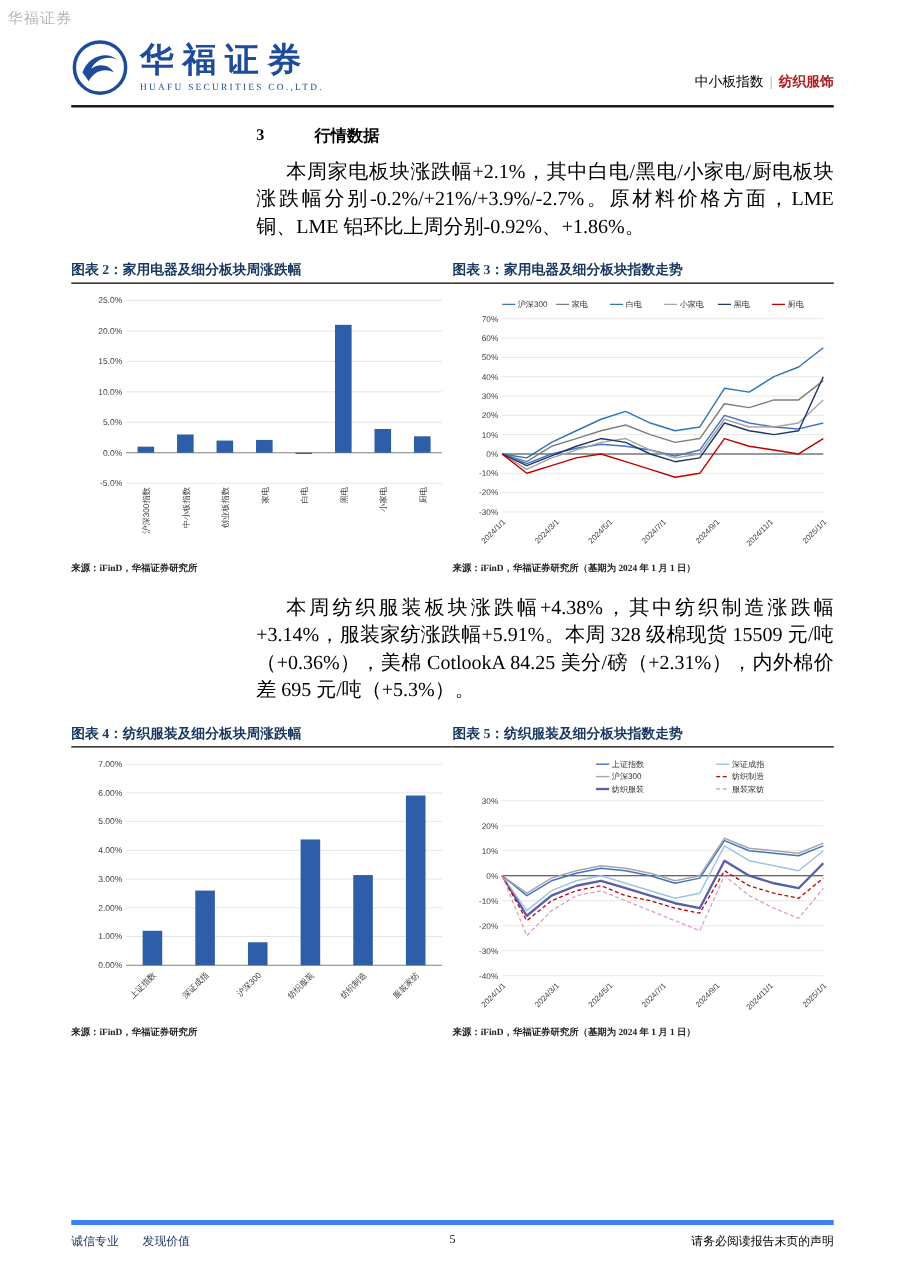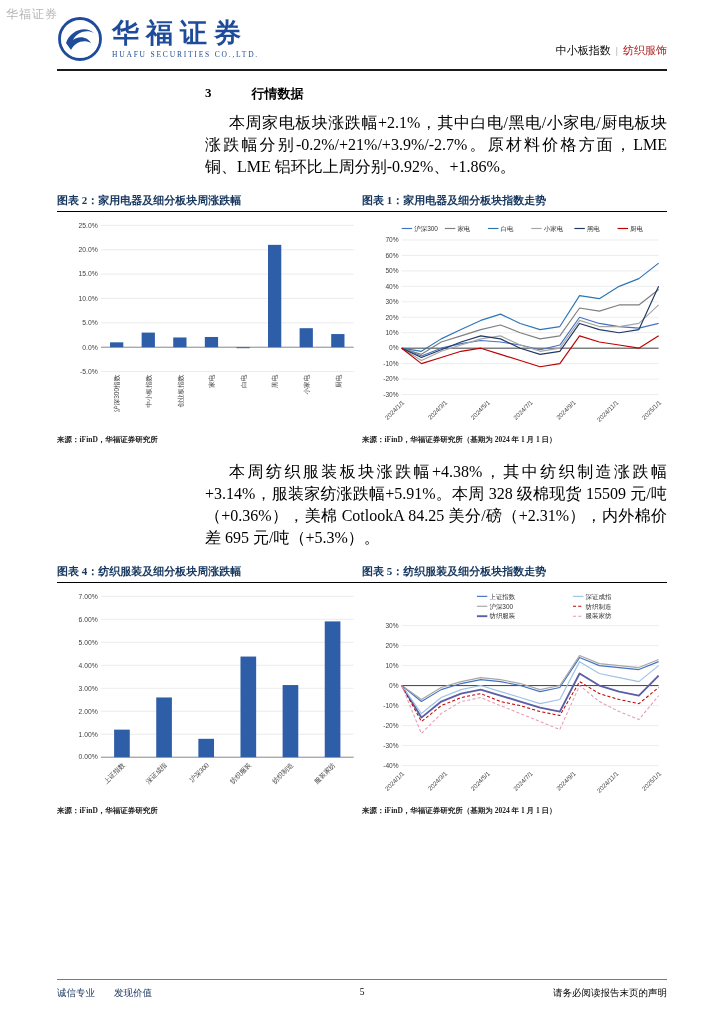--- a/index.html
+++ b/index.html
@@ -1,40 +1,40 @@
 <!DOCTYPE html>
 <html><head>
 <meta charset="utf-8">
 <style>
   *{margin:0;padding:0;box-sizing:border-box}
   html,body{width:724px;height:1024px;background:#fff;color:#000;
     font-family:"Liberation Serif",serif}
-  .page{position:relative;width:724px;height:1024px;padding:2px 57px;overflow:hidden;background:#fff}
+  .page{position:relative;width:724px;height:1024px;padding:17px 57px;overflow:hidden;background:#fff}
   .watermark{position:absolute;top:6px;left:6px;font-size:12px;color:#b5b5b5;letter-spacing:1px}
   .header{display:flex;justify-content:space-between;align-items:flex-end;
     padding-top:14px;padding-bottom:7px;border-bottom:2px solid #1a1a1a}
   .logo{display:flex;align-items:center;gap:9px}
   .logo-text-block{display:flex;flex-direction:column}
   .logo-title{font-size:27px;font-weight:bold;color:#1e4c9a;letter-spacing:7px;line-height:1.1}
   .logo-sub{font-size:7.5px;color:#1e4c9a;letter-spacing:1.8px;margin-top:2px}
   .header-right{font-size:11px;padding-bottom:4px;white-space:nowrap}
   .header-right .sep{color:#999;margin:0 5px}
-  .header-right .industry{color:#b02024;font-weight:normal}
+  .header-right .industry{color:#b02024;font-weight:bold}
   .section-heading{margin:14px 0 0 148px;font-size:13px;font-weight:bold;display:flex;gap:40px}
   .para{margin-left:148px;margin-top:9px;font-size:16px;line-height:22px;
     text-align:justify;text-indent:24px}
   .para-gap{margin-top:16px}
   .fig-row{display:grid;grid-template-columns:1fr 1fr;margin-top:15px}
   .figure{min-width:0}
   .fig-title{display:flex;font-size:11px;font-weight:bold;color:#17375e;
     padding-bottom:3px;border-bottom:1.5px solid #000;margin-bottom:5px;white-space:nowrap}
   .fig-source{font-size:7.5px;color:#222;margin-top:3px;font-weight:bold}
   .chart{width:100%}
   .chart svg{display:block;width:100%;height:auto}
-  .footer{position:absolute;left:57px;right:57px;bottom:24px;border-top:1px solid #3b82f6;
+  .footer{position:absolute;left:57px;right:57px;bottom:24px;border-top:4px solid #3b82f6;
     padding-top:7px;display:flex;align-items:flex-start;font-size:9.5px}
   .f-left{flex:1;color:#1f3864}
   .f-page{width:40px;text-align:center}
   .f-right{flex:1;text-align:right}
 </style>
 </head>
 <body>
 
 <div class="page">
 
@@ -100,21 +100,21 @@
             <text x="180.725" y="151" font-size="6.3" text-anchor="end" fill="#404040" font-family="&quot;Liberation Sans&quot;,sans-serif" transform="rotate(-90 180.725 151)">白电</text>
             <text x="210.975" y="151" font-size="6.3" text-anchor="end" fill="#404040" font-family="&quot;Liberation Sans&quot;,sans-serif" transform="rotate(-90 210.975 151)">黑电</text>
             <text x="241.225" y="151" font-size="6.3" text-anchor="end" fill="#404040" font-family="&quot;Liberation Sans&quot;,sans-serif" transform="rotate(-90 241.225 151)">小家电</text>
             <text x="271.475" y="151" font-size="6.3" text-anchor="end" fill="#404040" font-family="&quot;Liberation Sans&quot;,sans-serif" transform="rotate(-90 271.475 151)">厨电</text>
           </svg>
         </div>
       <div class="fig-source">来源：iFinD，华福证券研究所</div>
     </div>
     <div class="figure">
       <div class="fig-title">
-        <span>图表 1：</span>
+        <span>图表 3：</span>
         <span>家用电器及细分板块指数走势</span>
       </div>
       <div class="chart">
           <svg viewBox="0 0 292 206">
             <line x1="38" x2="48" y1="11" y2="11" stroke="#4472c4" stroke-width="1.1" stroke-dasharray="none"></line>
             <text x="50" y="13.2" font-size="6.2" text-anchor="start" fill="#333" font-family="&quot;Liberation Sans&quot;,sans-serif">沪深300</text>
             <line x1="79.33333333333334" x2="89.33333333333334" y1="11" y2="11" stroke="#7f7f7f" stroke-width="1.1" stroke-dasharray="none"></line>
             <text x="91.33333333333334" y="13.2" font-size="6.2" text-anchor="start" fill="#333" font-family="&quot;Liberation Sans&quot;,sans-serif">家电</text>
             <line x1="120.66666666666667" x2="130.66666666666669" y1="11" y2="11" stroke="#2e75b6" stroke-width="1.1" stroke-dasharray="none"></line>
             <text x="132.66666666666669" y="13.2" font-size="6.2" text-anchor="start" fill="#333" font-family="&quot;Liberation Sans&quot;,sans-serif">白电</text>

